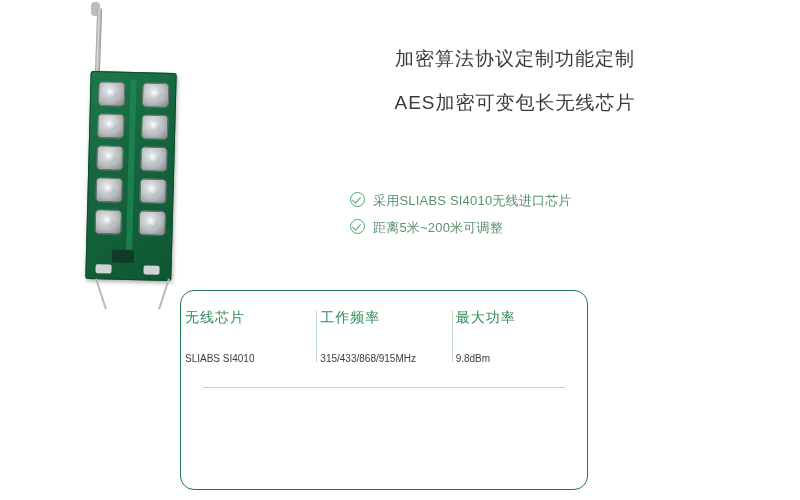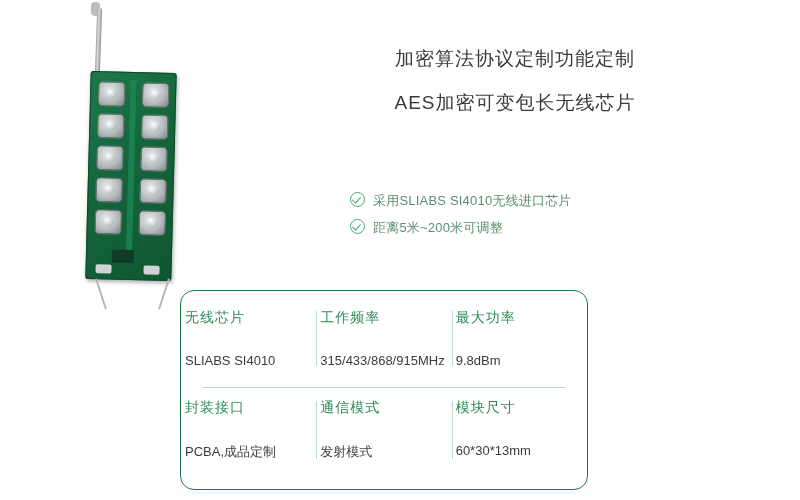--- a/index.html
+++ b/index.html
@@ -206,21 +206,21 @@
     width: 1px;
     background: #bcd8c8;
   }
   .spec-head {
     font-size: 14px;
     color: #2d8a55;
     margin-bottom: 26px;
     letter-spacing: 1px;
   }
   .spec-val {
-    font-size: 13px;
+    font-size: 10px;
     color: #3c3c3c;
   }
   .spec-divider {
     position: absolute;
     left: 22px;
     right: 22px;
     top: 96px;
     height: 1px;
     background: #bcd8c8;
   }
@@ -291,27 +291,13 @@
       <div class="spec-val">315/433/868/915MHz</div>
     </div>
     <div class="spec-cell">
       <div class="spec-head">最大功率</div>
       <div class="spec-val">9.8dBm</div>
     </div>
   </div>
 
   <div class="spec-divider"></div>
 
-  <div class="spec-block bottom">
-    <div class="spec-cell">
-      <div class="spec-head">封装接口</div>
-      <div class="spec-val">PCBA,成品定制</div>
-    </div>
-    <div class="spec-cell">
-      <div class="spec-head">通信模式</div>
-      <div class="spec-val">发射模式</div>
-    </div>
-    <div class="spec-cell">
-      <div class="spec-head">模块尺寸</div>
-      <div class="spec-val">60*30*13mm</div>
-    </div>
-  </div>
 </div>
 
 </body></html>

